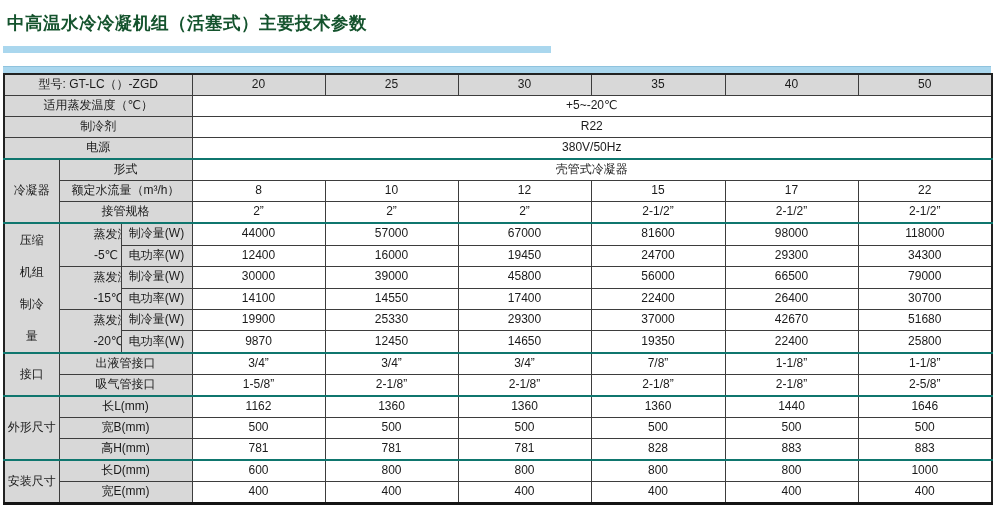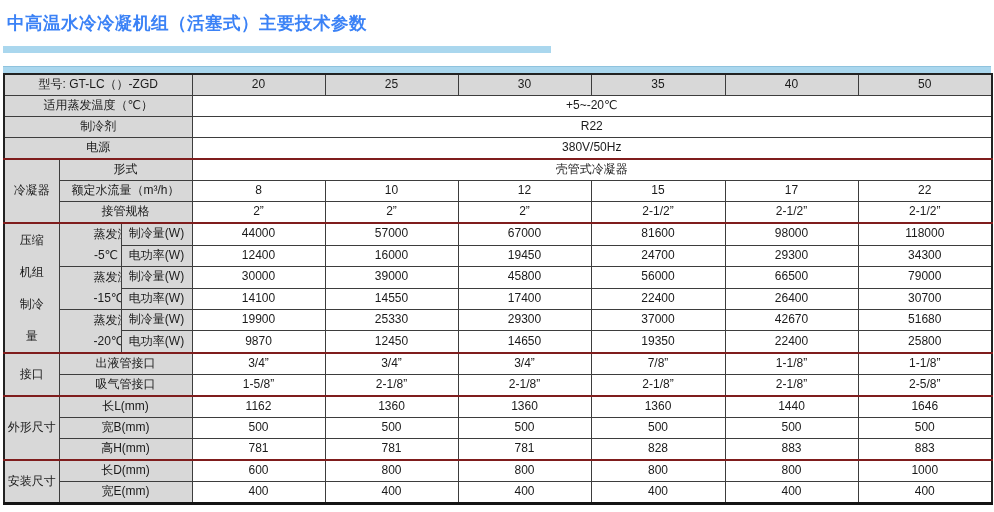--- a/index.html
+++ b/index.html
@@ -3,38 +3,38 @@
 <meta charset="utf-8">
 <style>
   html,body{margin:0;padding:0;}
   body{
     width:994px;height:512px;position:relative;background:#ffffff;
     font-family:"Liberation Sans","DejaVu Sans",sans-serif;color:#1a1a1a;
     overflow:hidden;
   }
   .page-title{
     position:absolute;left:7px;top:11px;
-    font-size:17.5px;font-weight:bold;letter-spacing:0.5px;color:#3b82f6;
+    font-size:17.5px;font-weight:bold;letter-spacing:0.5px;color:#14532d;
   }
   .accent-bar{position:absolute;background:#aad7ee;}
   .bar-title{left:3px;top:46px;width:548px;height:7px;}
   .bar-table{left:3px;top:66px;width:988px;height:7px;border-top:1px solid #8fc3de;}
   table.spec{
     position:absolute;left:3px;top:73px;width:988px;
     border-collapse:collapse;table-layout:fixed;
     font-size:12px;
     border:2px solid #222;border-bottom:3px solid #141414;
   }
   td{
     border:1px solid #3d3d3d;text-align:center;vertical-align:middle;
     padding:0 2px;height:20px;line-height:1.15;overflow:hidden;white-space:nowrap;
   }
   .lbl{background:#d8d8d8;}
   tr.hdr td{background:#d8d8d8;}
-  tr.sec > td{border-top:2px solid #7f1d1d;}
+  tr.sec > td{border-top:2px solid #0f766e;}
   .grp{white-space:normal;}
   .vwrap{display:inline-block;width:2.15em;line-height:32px;white-space:normal;}
   .sub div{line-height:21px;margin-left:32px;}
 </style>
 </head>
 <body>
 
 <div class="page-title">中高温水冷冷凝机组（活塞式）主要技术参数</div>
 <div class="accent-bar bar-title"></div>
 <div class="accent-bar bar-table"></div>

